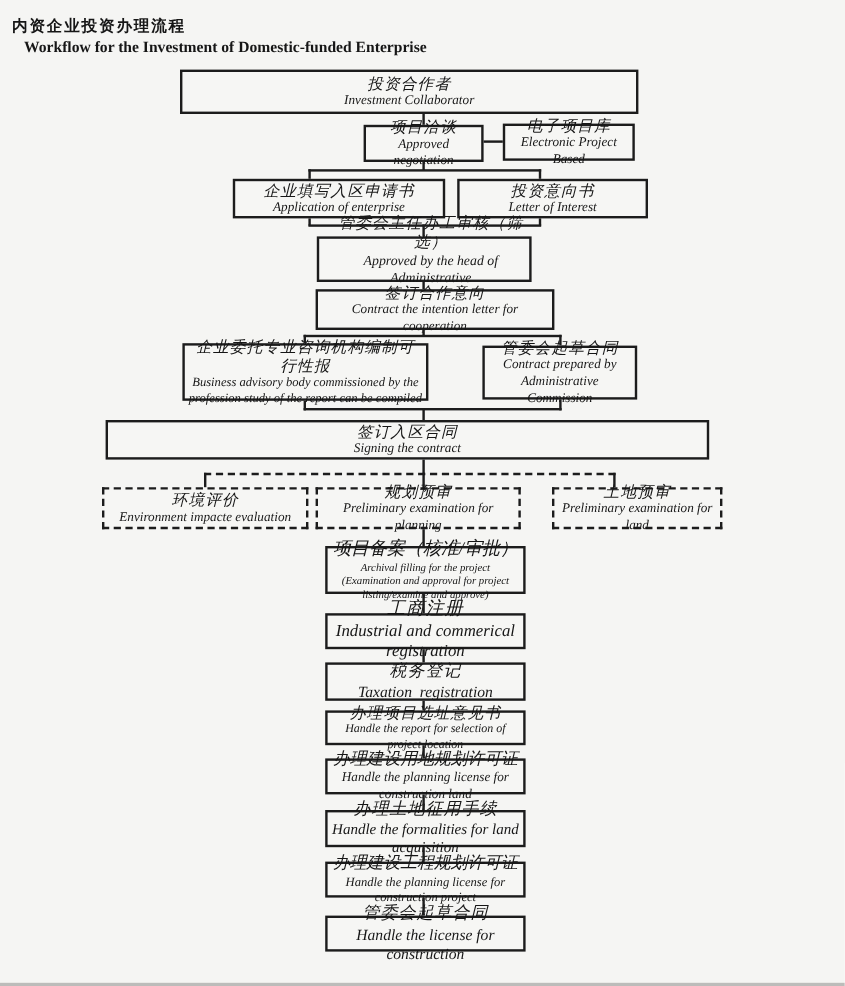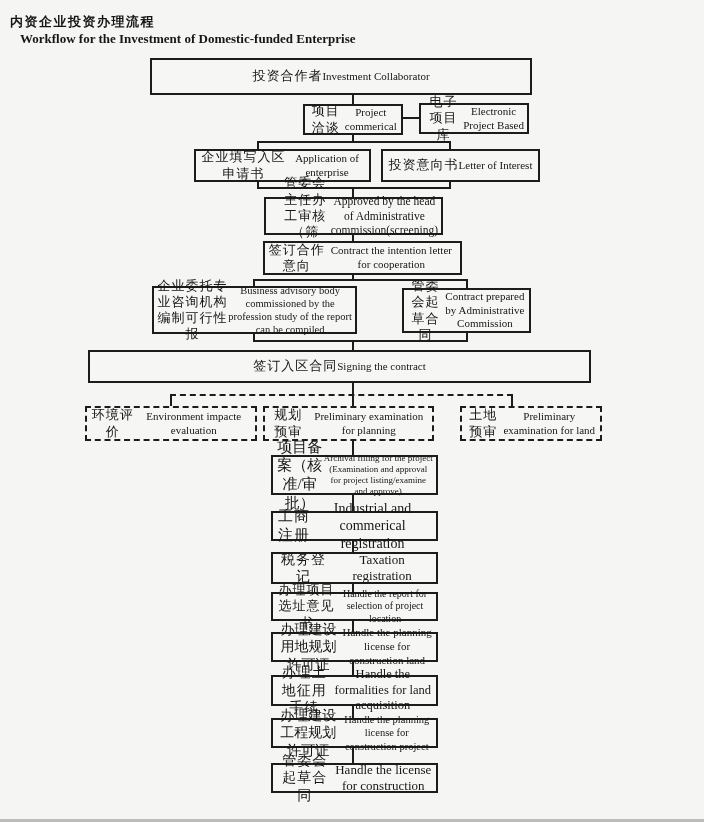--- a/index.html
+++ b/index.html
@@ -9,22 +9,22 @@
     overflow:hidden;
   }
   .top-noise{position:absolute;top:0;left:0;width:704px;height:2px;
     background:linear-gradient(90deg,#f5f5f3 0%,#d9ecе8 30%,#cfe6e2 42%,#ead9e2 58%,#d9e8d9 72%,#efefed 100%);
     opacity:.85;}
   .bottom-strip{position:absolute;left:0;bottom:0;width:704px;height:3px;background:#bcbcba;}
   .title-zh{position:absolute;left:10px;top:13px;font-size:13px;font-weight:bold;letter-spacing:1.5px;}
   .title-en{position:absolute;left:8px;top:31px;font-size:13px;font-weight:bold;margin-left:12px;}
   .node{
     position:absolute;border:2px solid #1c1c1c;background:#f6f6f4;
-    display:flex;align-items:center;justify-content:center;
-    text-align:center;line-height:1.25;box-sizing:border-box;padding:1px 3px;
+    display:flex;flex-direction:column;align-items:center;justify-content:center;
+    text-align:center;line-height:1.25;box-sizing:border-box;padding:1px 3px;font-style:italic;
   }
   .node.dashed{border-style:dashed;}
   .zh{font-size:13px;letter-spacing:1px;white-space:pre-wrap;}
   .en{font-size:11px;white-space:pre-wrap;}
   .ln{position:absolute;background:#1c1c1c;}
   .ln.v{width:2px;}
   .ln.h{height:2px;}
   .ln.vd{width:0;background:none;border-left:2px dashed #1c1c1c;}
   .ln.hd{height:0;background:none;border-top:2px dashed #1c1c1c;}
 
@@ -81,21 +81,21 @@
   <div class="title-zh">内资企业投资办理流程</div>
   <div class="title-en">Workflow for the Investment of Domestic-funded Enterprise</div>
 
   <div class="node" id="n-collab">
     <div class="zh">投资合作者</div>
     <div class="en">Investment Collaborator</div>
   </div>
 
   <div class="node" id="n-negotiation">
     <div class="zh">项目洽谈</div>
-    <div class="en">Project commerical</div>
+    <div class="en">Approved negotiation</div>
   </div>
 
   <div class="node" id="n-eproject">
     <div class="zh">电子项目库</div>
     <div class="en">Electronic Project Based</div>
   </div>
 
   <div class="node" id="n-application">
     <div class="zh">企业填写入区申请书</div>
     <div class="en">Application of enterprise</div>

